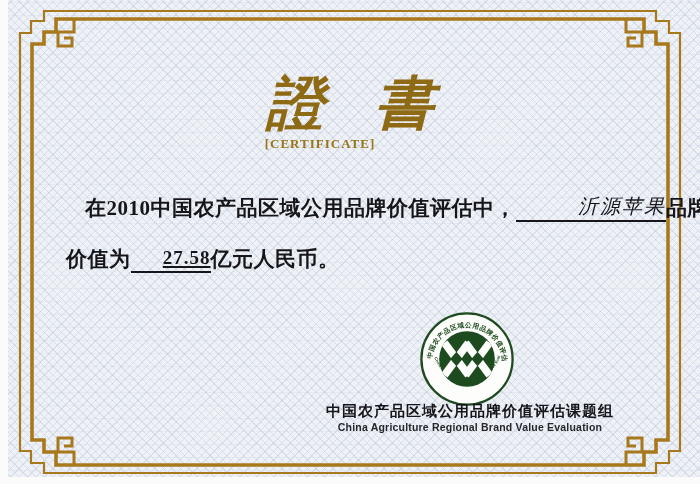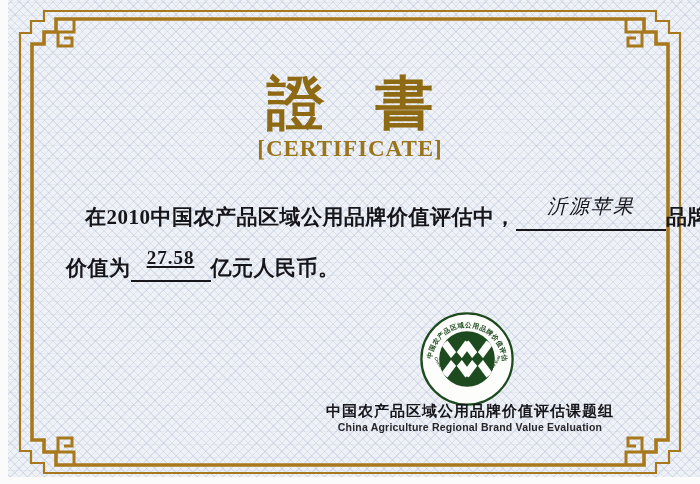--- a/index.html
+++ b/index.html
@@ -12,35 +12,35 @@
       repeating-linear-gradient(0deg, rgba(148,164,196,0.10) 0px, rgba(148,164,196,0.10) 1px, transparent 1px, transparent 13px);
     font-family:"Liberation Serif","DejaVu Serif",serif;
   }
   .scan-edge{position:absolute;background:#fbfbfb;}
   #edge-left{left:0;top:0;width:8px;height:484px;}
   #edge-bottom{left:0;bottom:0;width:700px;height:7px;}
   #border-svg{position:absolute;left:0;top:0;}
   .title{
     position:absolute;top:72px;left:0;width:700px;text-align:center;
     font-size:58px;font-weight:bold;color:#8f6a14;
-    letter-spacing:18px;text-indent:18px;line-height:1.1;
+    letter-spacing:18px;text-indent:18px;line-height:1.1;font-style:italic;
   }
   .subtitle{
-    position:absolute;top:136px;left:0;width:700px;text-align:center;
-    font-size:23px;font-weight:bold;color:#9a7418;letter-spacing:1px;
+    position:absolute;top:136px;left:0;width:640px;text-align:center;
+    font-size:13px;font-weight:bold;color:#9a7418;letter-spacing:1px;
   }
   .body-line{
     position:absolute;color:#15151a;font-weight:bold;font-size:21px;
     letter-spacing:0.5px;white-space:nowrap;
   }
   #body-line-1{top:193px;left:85px;}
   #body-line-2{top:244px;left:66px;}
   .blank{
-    display:inline-block;text-align:center;vertical-align:bottom;
-    border-bottom:2px solid #15151a;padding-bottom:10px;line-height:1.25;
+    display:inline-block;text-align:right;vertical-align:bottom;
+    border-bottom:2px solid #15151a;padding-bottom:1px;line-height:1.25;
   }
   #brand-blank{min-width:150px;}
   #value-blank{min-width:80px;text-decoration:underline;}
   .brand-script{font-style:italic;font-weight:normal;font-size:20px;letter-spacing:2px;}
   .value-num{font-size:19px;letter-spacing:1px;}
   #seal{position:absolute;left:419px;top:311px;width:96px;height:96px;}
   .issuer-cn{
     position:absolute;top:402px;left:230px;width:480px;text-align:center;
     font-family:"Liberation Sans","DejaVu Sans",sans-serif;
     font-size:15px;font-weight:bold;color:#15151a;letter-spacing:1px;

